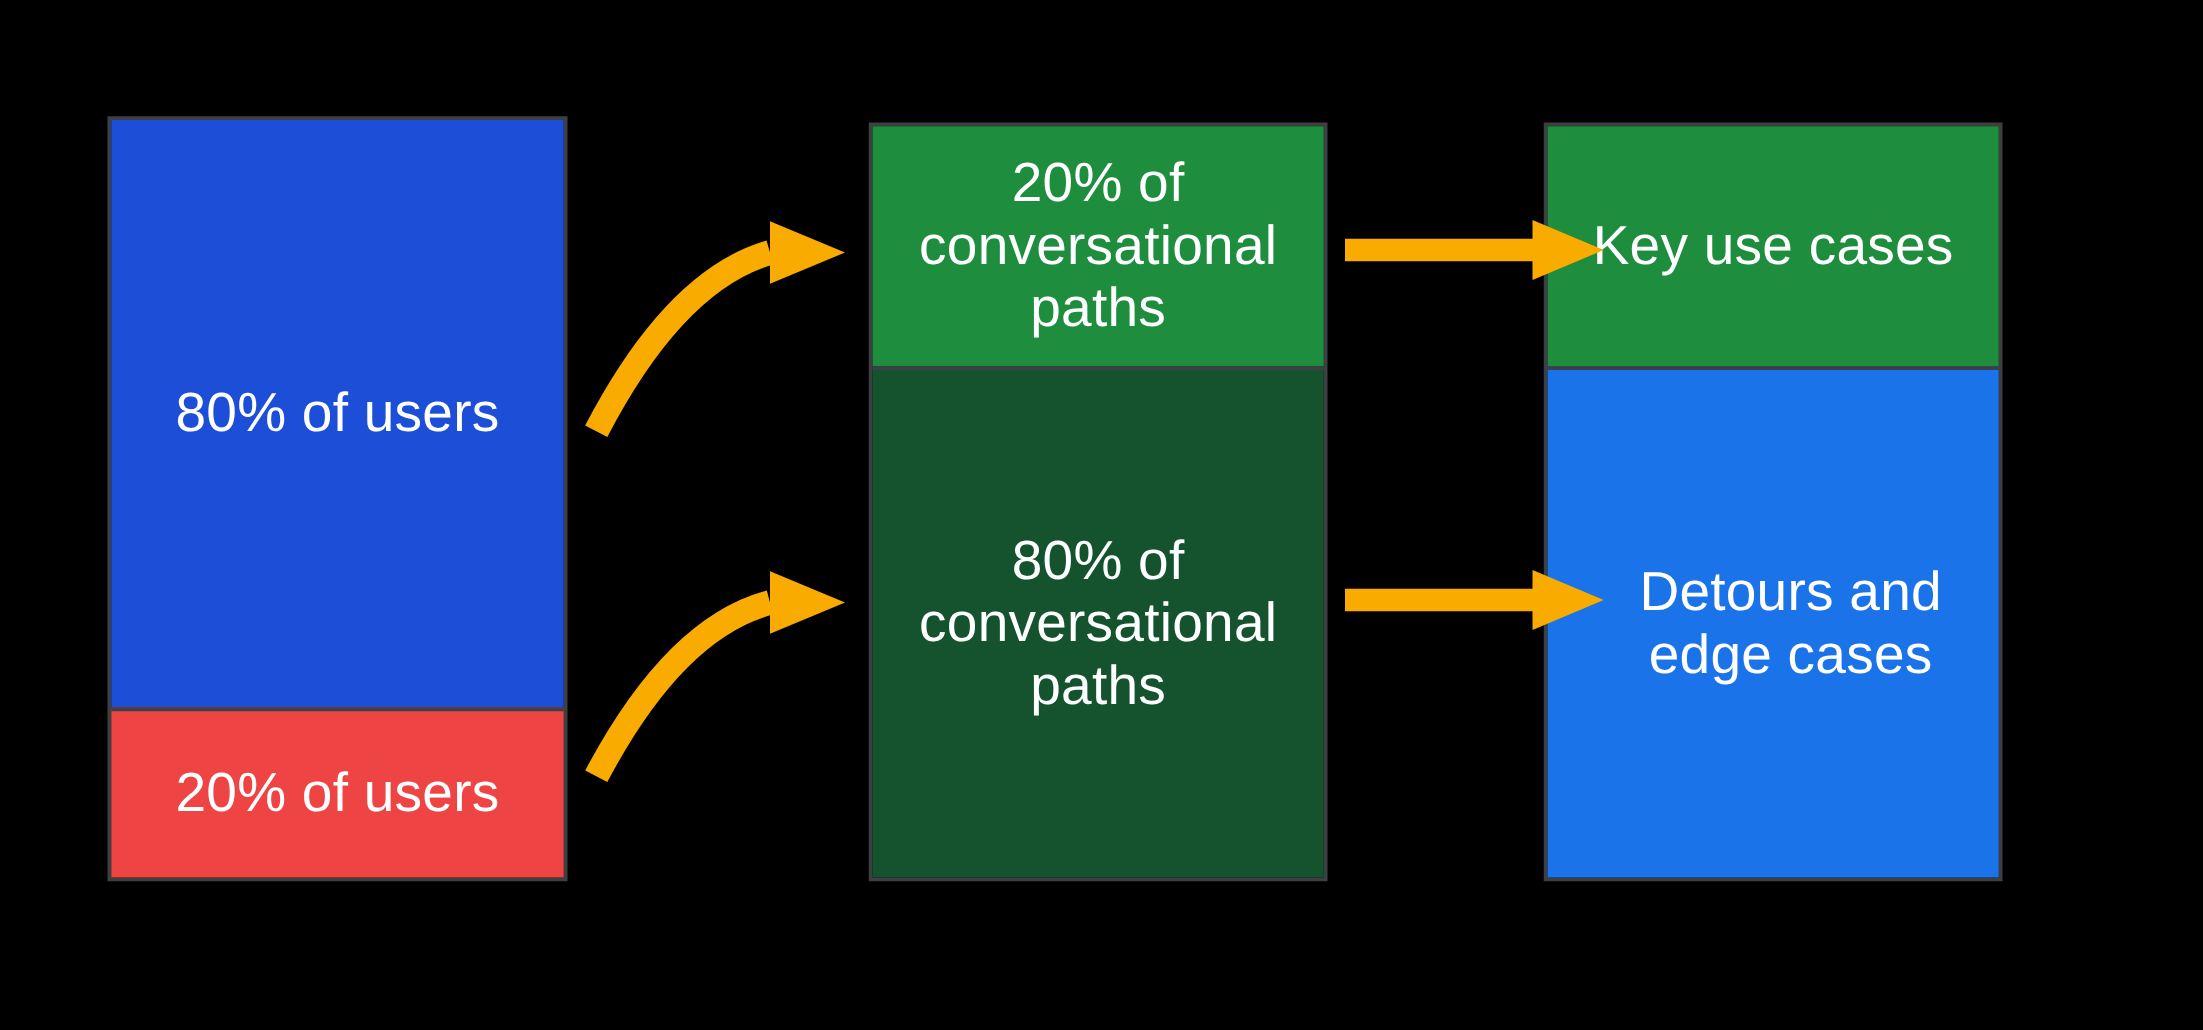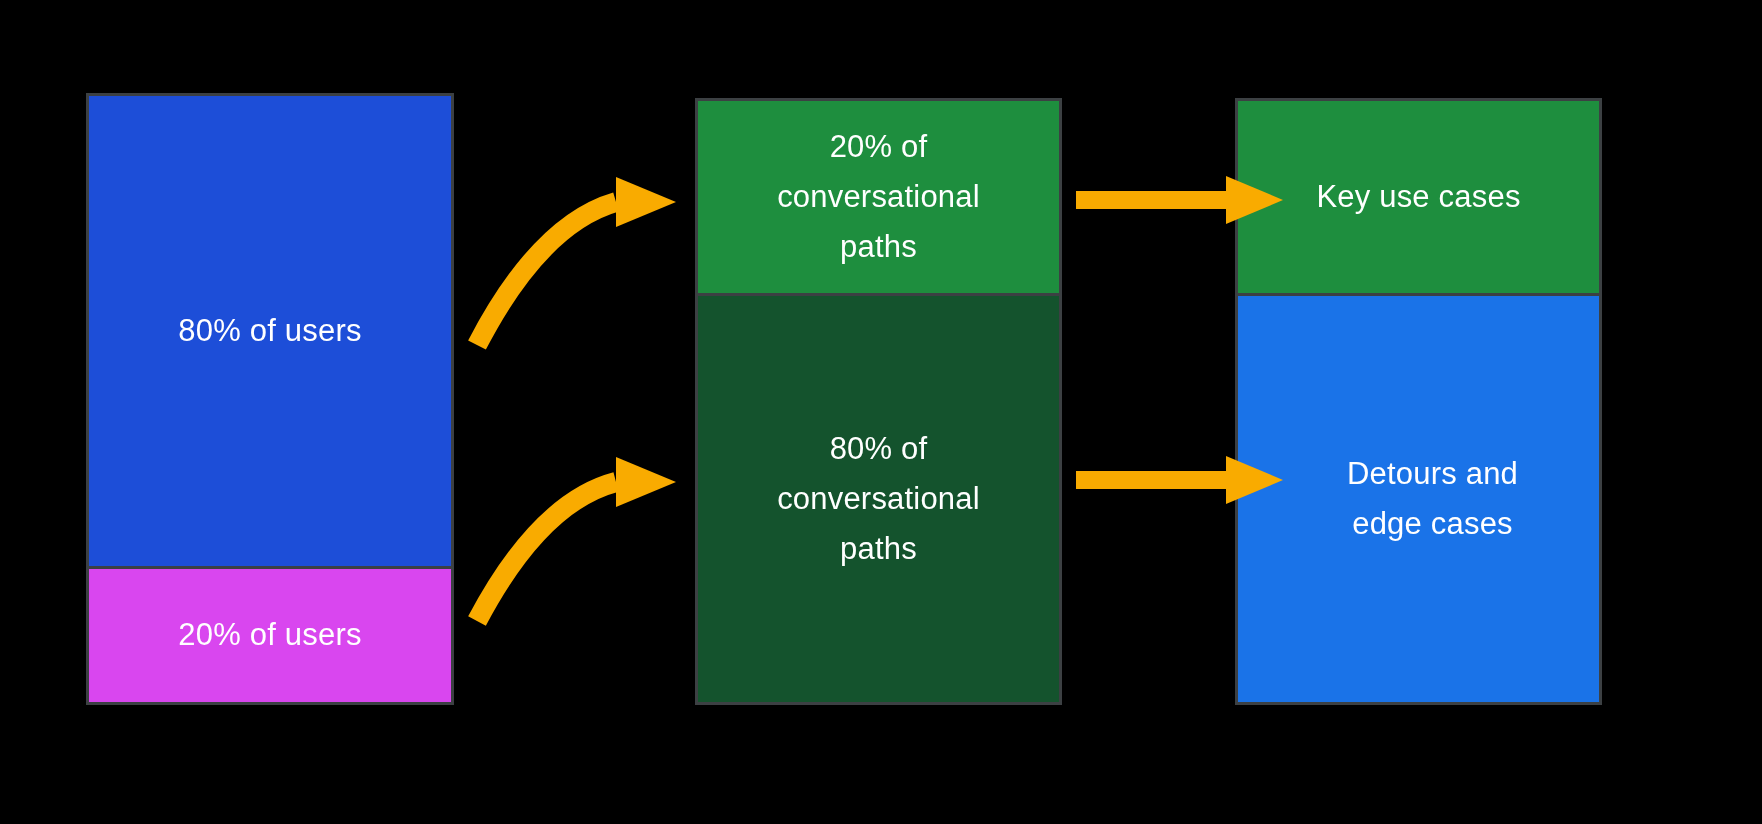--- a/index.html
+++ b/index.html
@@ -27,21 +27,21 @@
   .segment {
     box-sizing: border-box;
     display: flex;
     align-items: center;
     justify-content: center;
     overflow: hidden;
   }
   .segment.lower { border-top: 3px solid #3C4043; }
   .segment-label {
     color: #FFFFFF;
-    font-size: 31px;
+    font-size: 44px;
     line-height: 50px;
     text-align: center;
     white-space: pre-line;
     letter-spacing: 0.2px;
   }
   .arrow-svg {
     position: absolute;
     display: block;
   }
   .svg-curved-top    { left: 455px;  top: 160px; }
@@ -51,21 +51,21 @@
 </style>
 </head>
 <body style="background: rgb(0, 0, 0);">
 
 <div class="canvas">
 
   <div class="bar bar-users">
     <div class="segment" style="background: #1d4ed8; height: 77.5%;">
       <div class="segment-label">80% of users</div>
     </div>
-    <div class="segment lower" style="background: #d946ef; height: 22.5%;">
+    <div class="segment lower" style="background: #ef4444; height: 22.5%;">
       <div class="segment-label">20% of users</div>
     </div>
   </div>
 
   <div class="bar bar-paths">
     <div class="segment" style="background: rgb(30, 142, 62); height: 32%;">
       <div class="segment-label">20% of
 conversational
 paths</div>
     </div>

